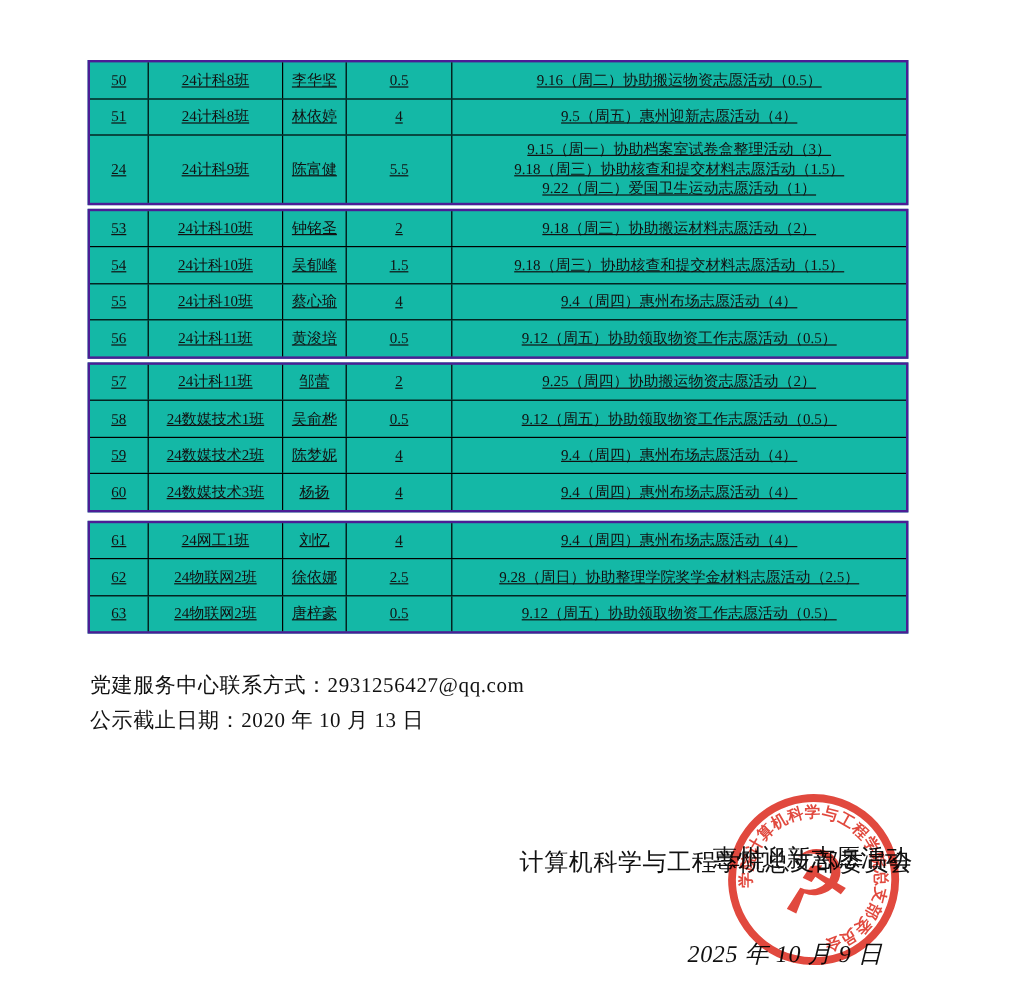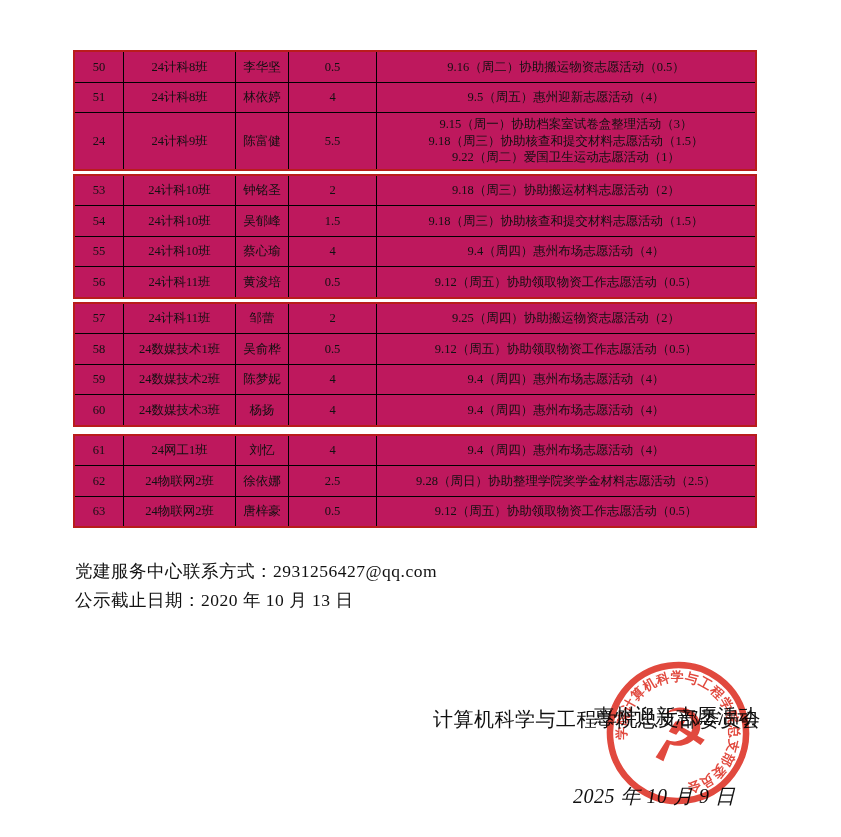--- a/index.html
+++ b/index.html
@@ -5,21 +5,21 @@
   html,body{margin:0;padding:0;}
   body{
     width:841px;height:837px;background:#ffffff;position:relative;
     font-family:"Liberation Serif","DejaVu Serif",serif;color:#111;
     overflow:hidden;
   }
   .page{position:absolute;inset:0;}
   
   .table-wrap{position:absolute;left:73px;top:50px;width:684px;}
   .table-seg{
-    border:2px solid #b91c1c;margin-bottom:3px;box-sizing:border-box;background:#be185d;
+    border:2px solid #4c1d95;margin-bottom:3px;box-sizing:border-box;background:#14b8a6;text-decoration:underline;
   }
   .table-wrap .table-seg:nth-child(3){margin-bottom:7px;}
   .t-row{display:flex;border-bottom:1px solid #000;align-items:stretch;}
   .t-row:last-child{border-bottom:none;}
   .t-cell{
     border-right:1px solid #000;box-sizing:border-box;
     display:flex;align-items:center;justify-content:center;text-align:center;
     font-size:12.5px;min-height:29.5px;padding:2px 3px;line-height:16px;
   }
   .c-no{width:49px;}

